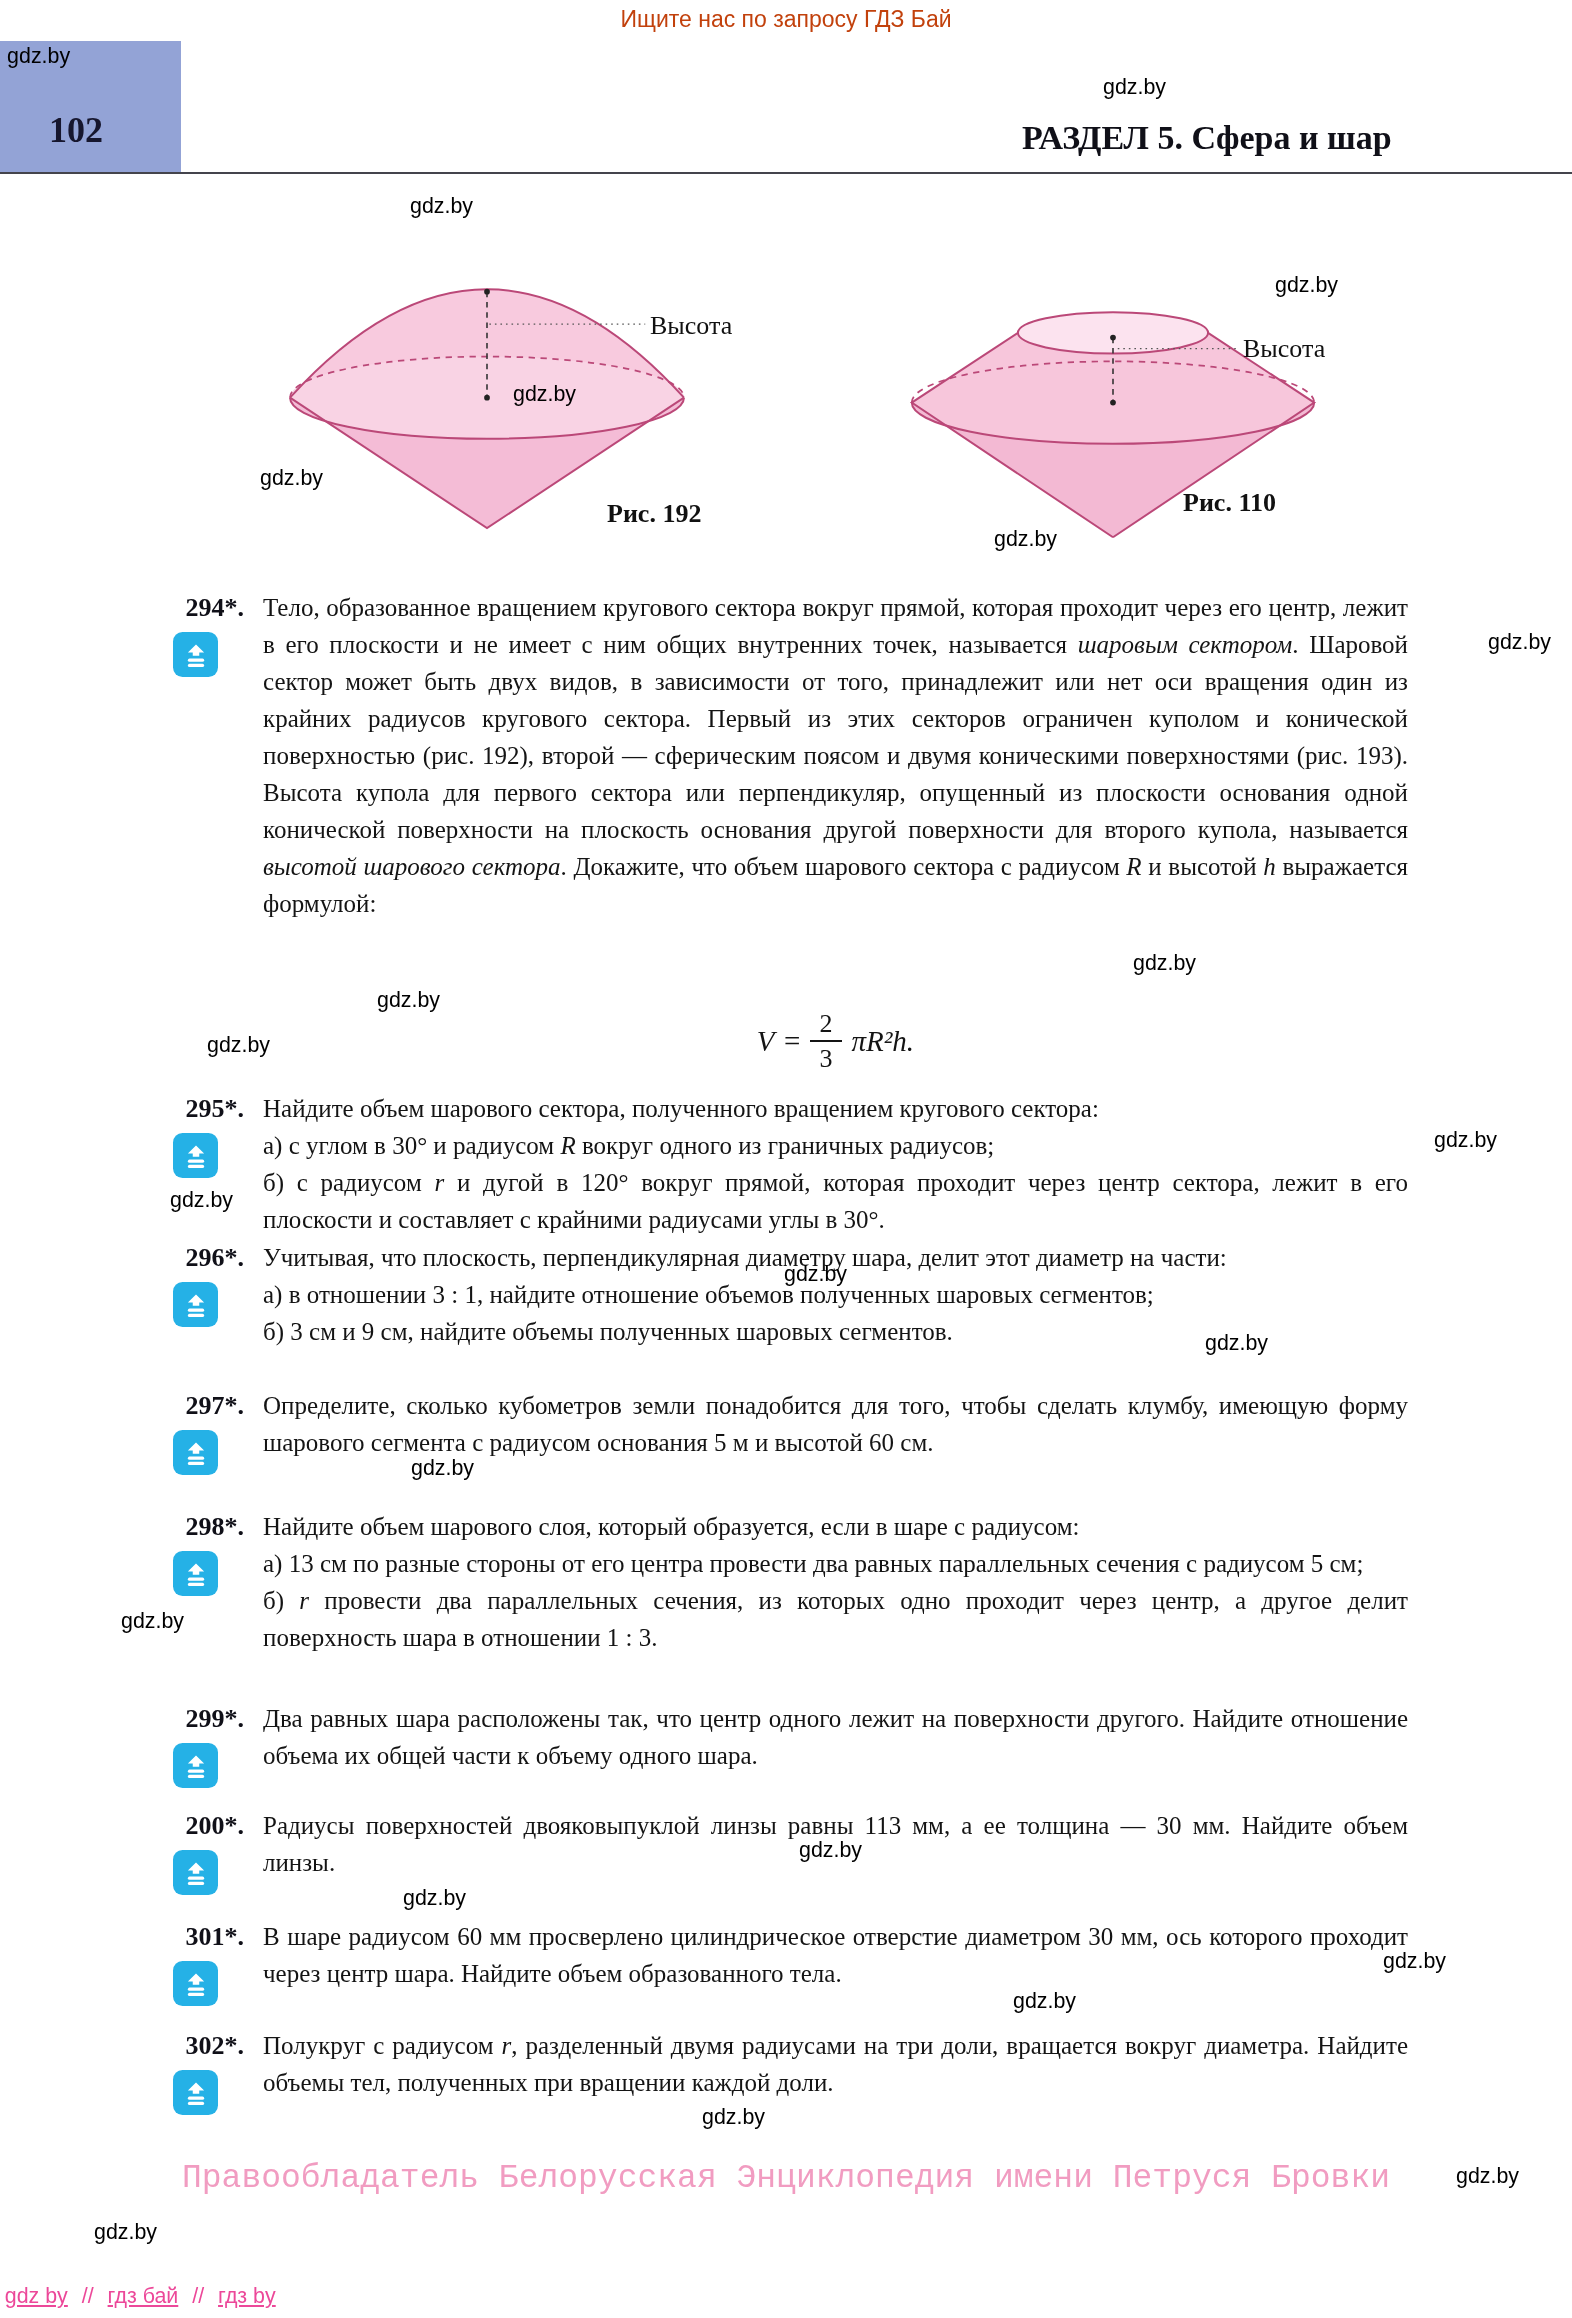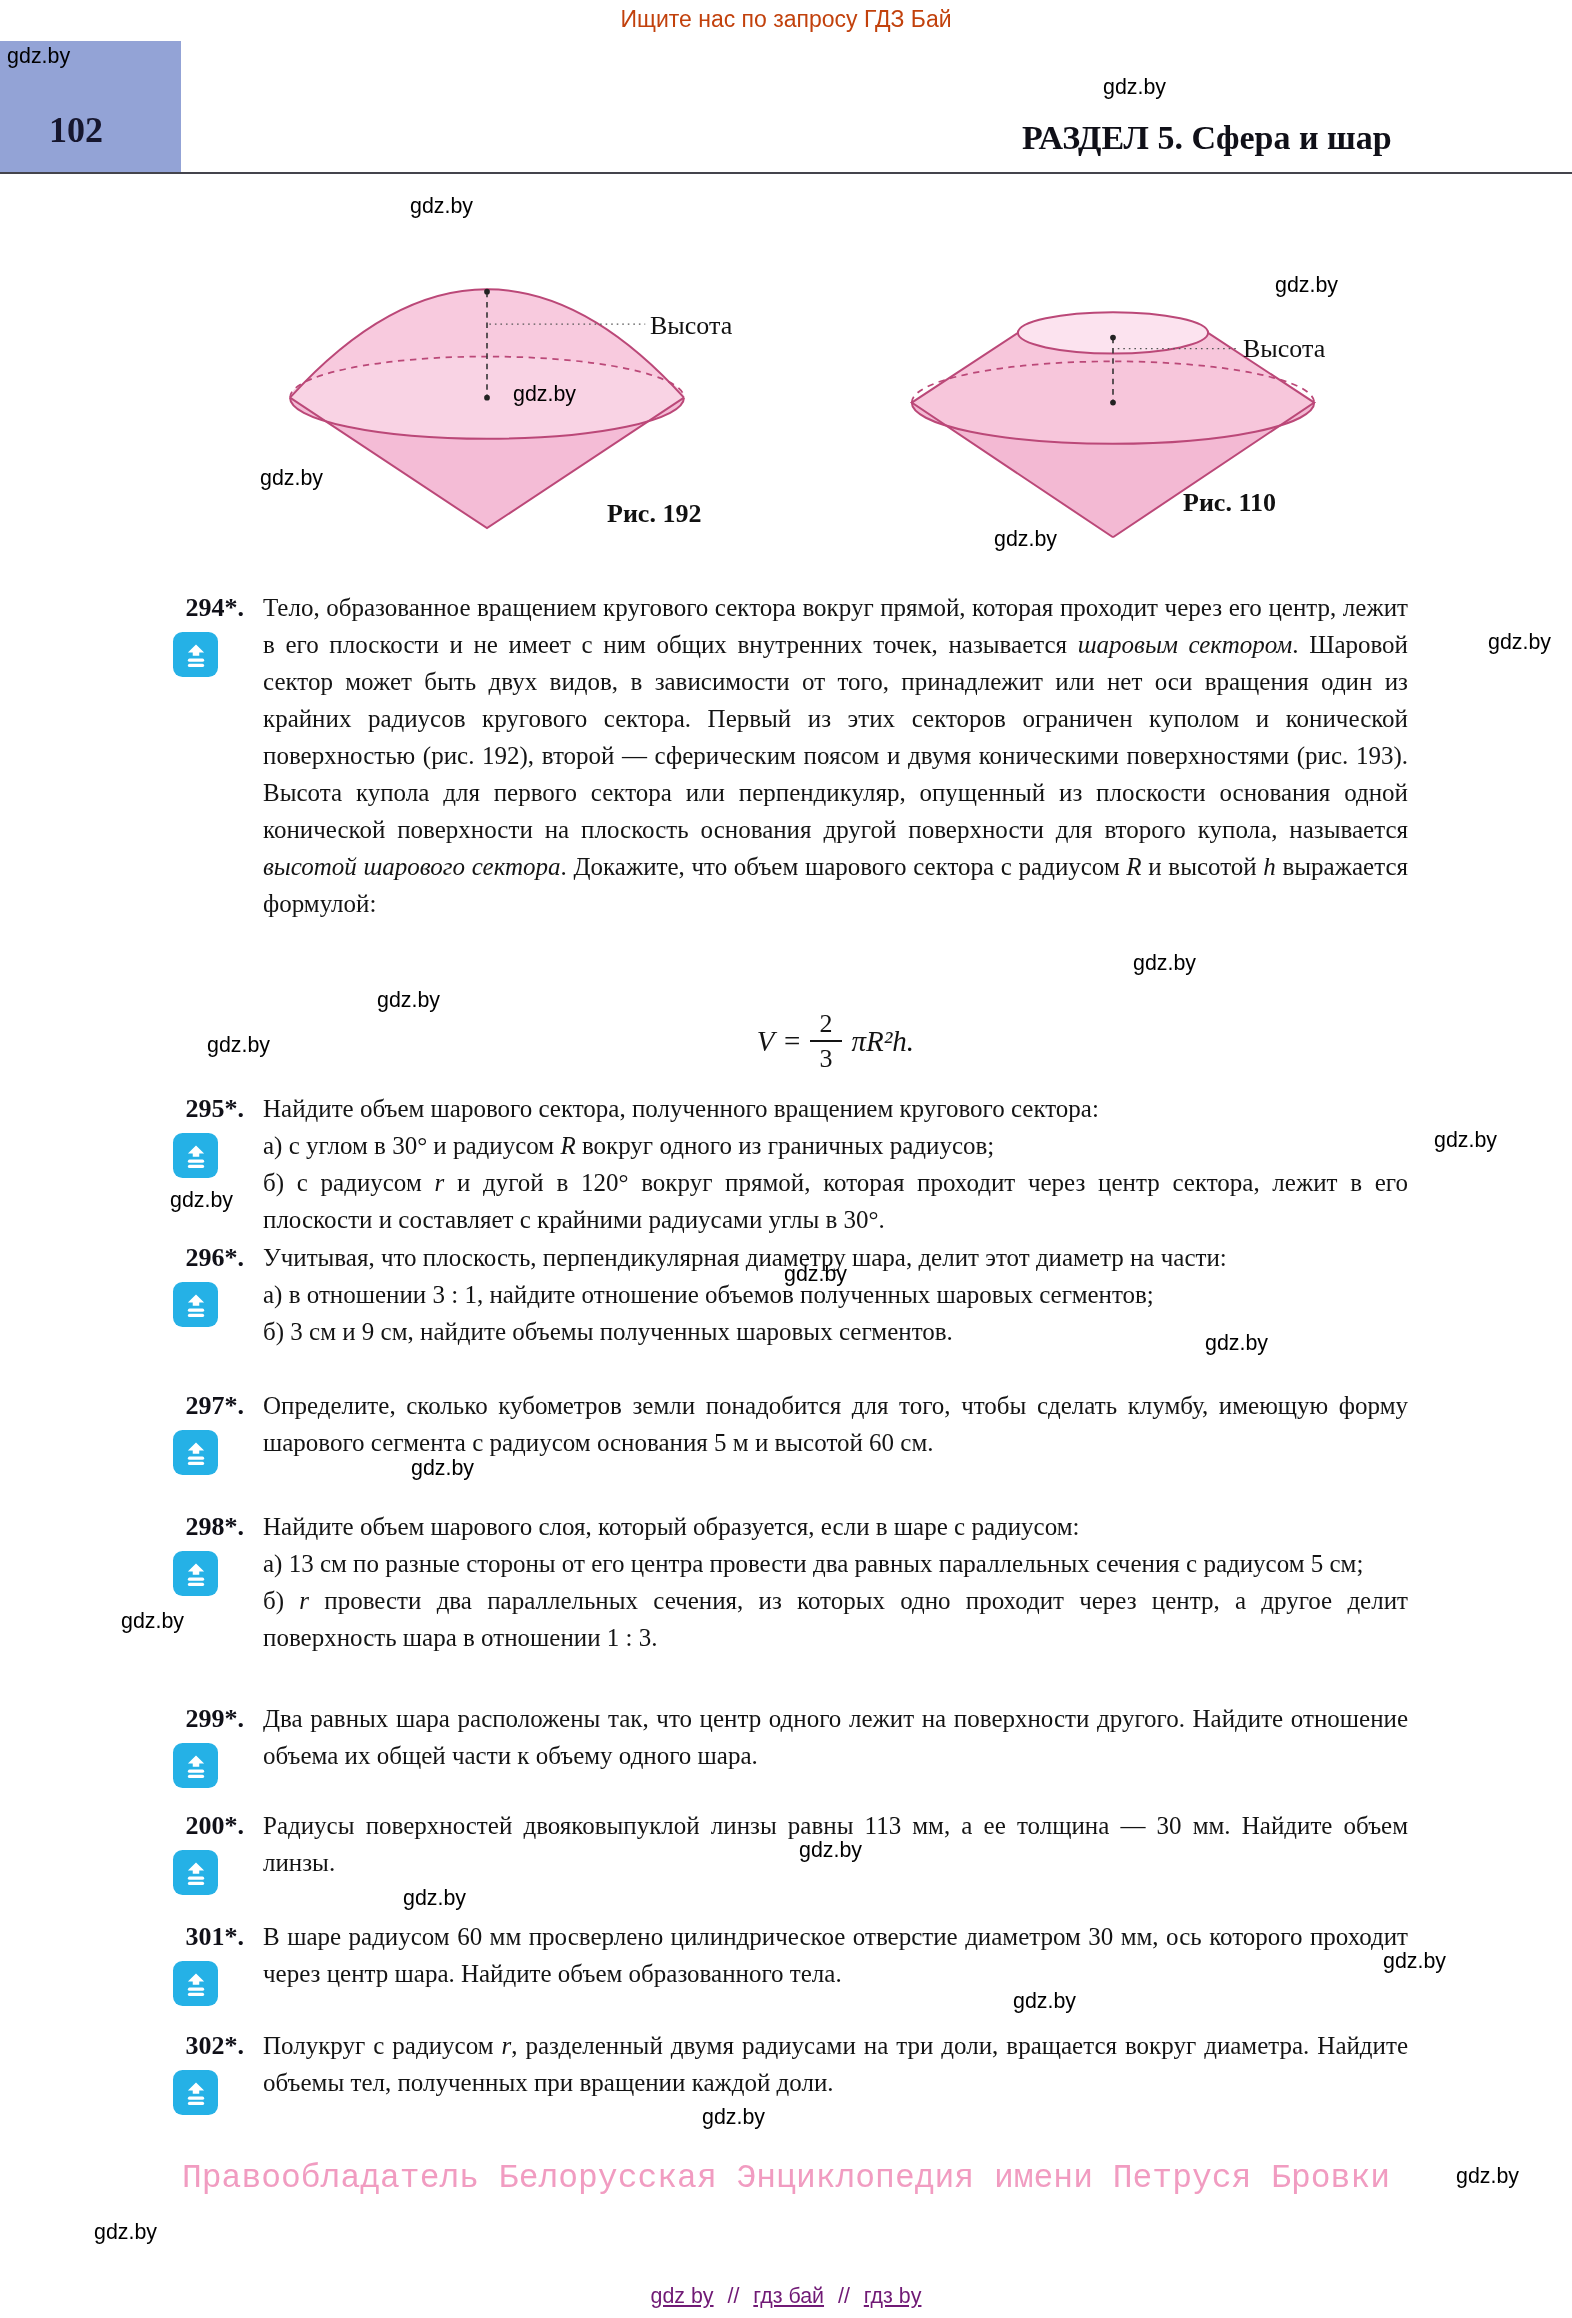--- a/index.html
+++ b/index.html
@@ -63,22 +63,22 @@
   }
   .frac{display:inline-flex;flex-direction:column;align-items:center;font-style:normal;font-size:26px;line-height:1.15;}
   .frac .num{border-bottom:2.4px solid #141414;padding:0 9.5px 1.6px;}
   .frac .den{padding-top:1.6px;}
   
   .copyright{
     position:absolute;top:2160px;left:0;width:100%;text-align:center;
     font-family:Liberation Mono, monospace;font-size:33px;color:#f19cc1;
   }
   .links{
-    position:absolute;top:2284px;left:0;width:100%;text-align:center;
-    font-family:"Liberation Sans",sans-serif;font-size:21.4px;color:#701a75;
+    position:absolute;top:2284px;left:0;width:100%;text-align:left;
+    font-family:"Liberation Sans",sans-serif;font-size:21.4px;color:#ec4899;
   }
   .links .lnk{text-decoration:underline;cursor:pointer;margin:0 4.8px;}
   .links .sep{margin:0 3.2px;}
   
   .wm{
     position:absolute;font-family:"Liberation Sans",sans-serif;font-size:21.4px;
     color:#000;z-index:50;white-space:nowrap;
   }
 </style>
 </head>

